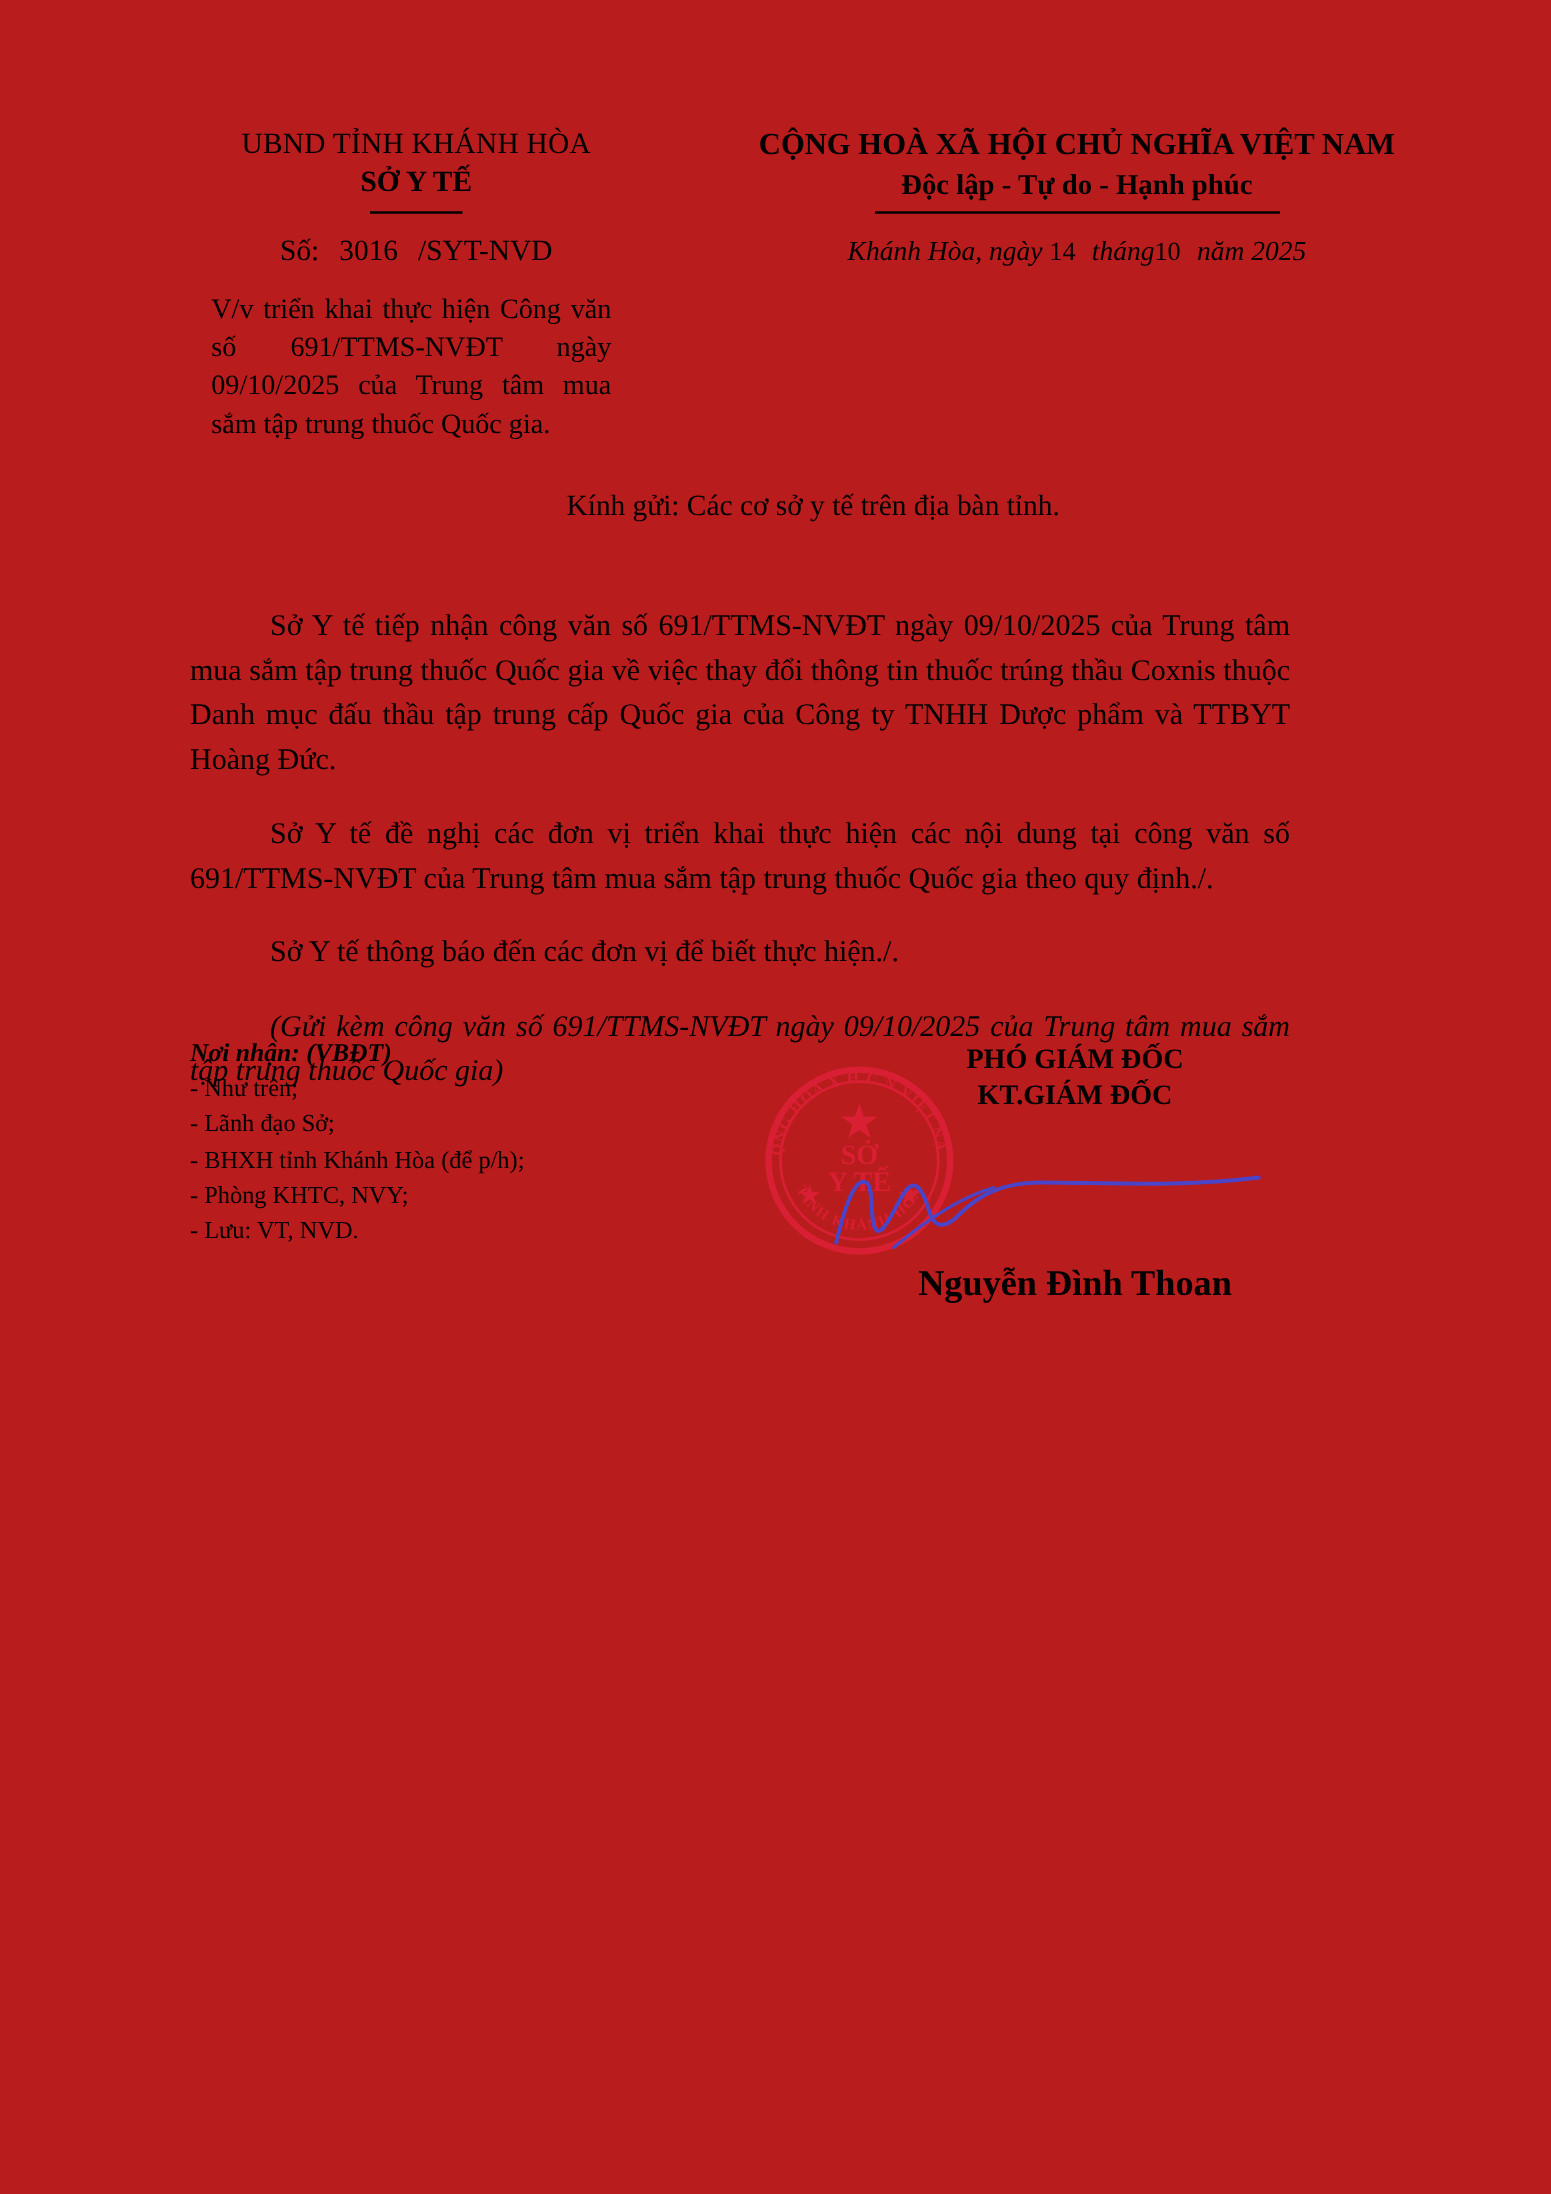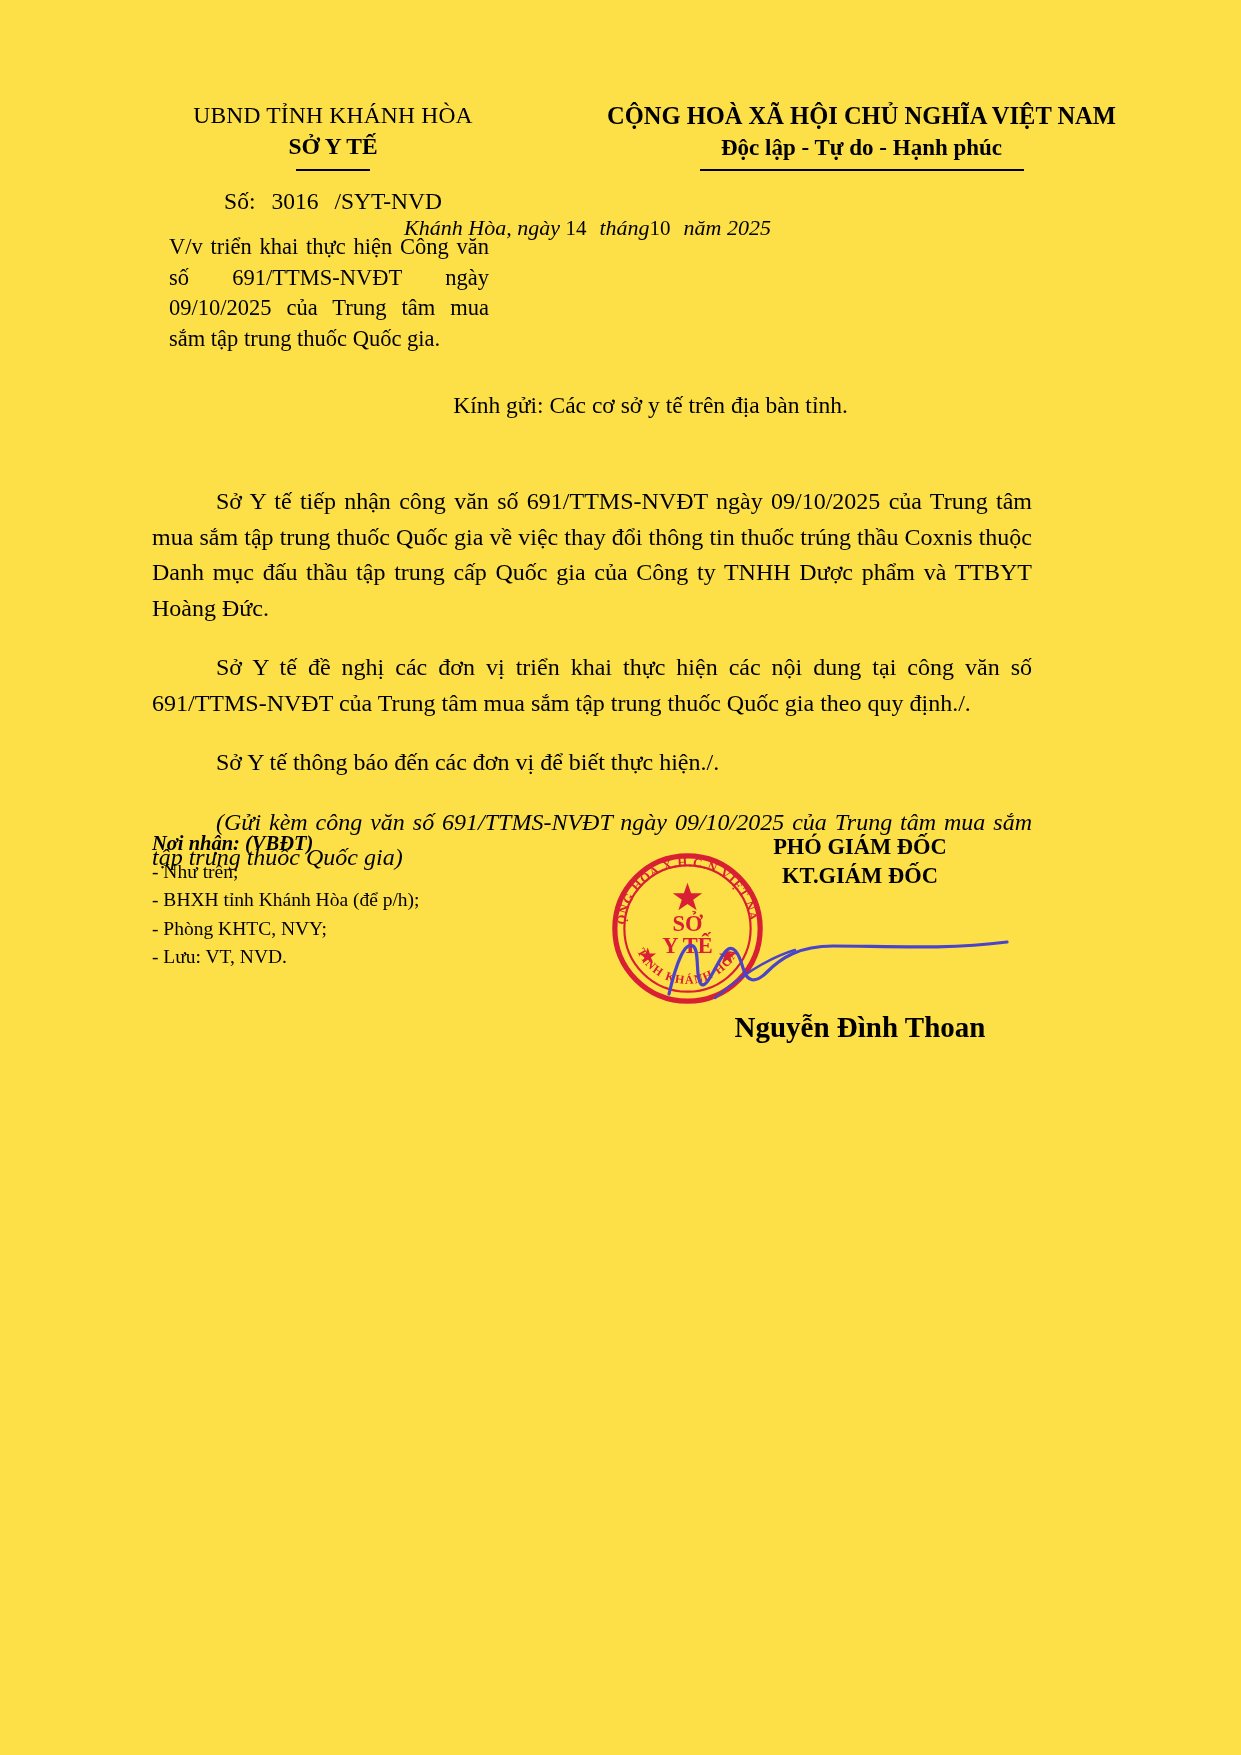--- a/index.html
+++ b/index.html
@@ -6,21 +6,21 @@
   html, body {
     margin: 0;
     padding: 0;
     background: #ffffff;
   }
   .page {
     position: relative;
     width: 1241px;
     height: 1755px;
     margin: 0 auto;
-    background: #fde047;
+    background: #b91c1c;
     color: #000000;
     font-family: "Liberation Serif", "DejaVu Serif", serif;
     overflow: hidden;
   }
 
   
   .header {
     position: absolute;
     left: 0;
     top: 100px;
@@ -73,21 +73,20 @@
     margin: 5px auto 0 auto;
   }
 
   
   .row-no-date {
     position: absolute;
     left: 0;
     top: 188px;
     width: 100%;
     display: flex;
-    flex-direction: column;
   }
   .doc-number {
     width: 430px;
     margin-left: 118px;
     text-align: center;
     font-size: 23.5px;
     white-space: nowrap;
   }
   .doc-number .n-gap { display: inline-block; width: 16px; }
   .doc-date {
@@ -250,20 +249,21 @@
     <p class="para">Sở Y tế đề nghị các đơn vị triển khai thực hiện các nội dung tại công văn số 691/TTMS-NVĐT của Trung tâm mua sắm tập trung thuốc Quốc gia theo quy định./.</p>
     <p class="para">Sở Y tế thông báo đến các đơn vị để biết thực hiện./.</p>
     <p class="para-note">(Gửi kèm công văn số 691/TTMS-NVĐT ngày 09/10/2025 của Trung tâm mua sắm tập trung thuốc Quốc gia)</p>
   </div>
 
   <div class="footer">
 
     <div class="recipients">
       <div class="recip-title">Nơi nhận: (VBĐT)</div>
       <div class="recip-item">- Như trên;</div>
+      <div class="recip-item">- Lãnh đạo Sở;</div>
       <div class="recip-item">- BHXH tỉnh Khánh Hòa (để p/h);</div>
       <div class="recip-item">- Phòng KHTC, NVY;</div>
       <div class="recip-item">- Lưu: VT, NVD.</div>
     </div>
 
     <svg class="seal" viewBox="0 0 200 200">
       <defs>
         <path id="arcTop" d="M 28,100 A 72,72 0 0 1 172,100"></path>
         <path id="arcBottom" d="M 36,100 A 64,64 0 0 0 164,100"></path>
       </defs>

